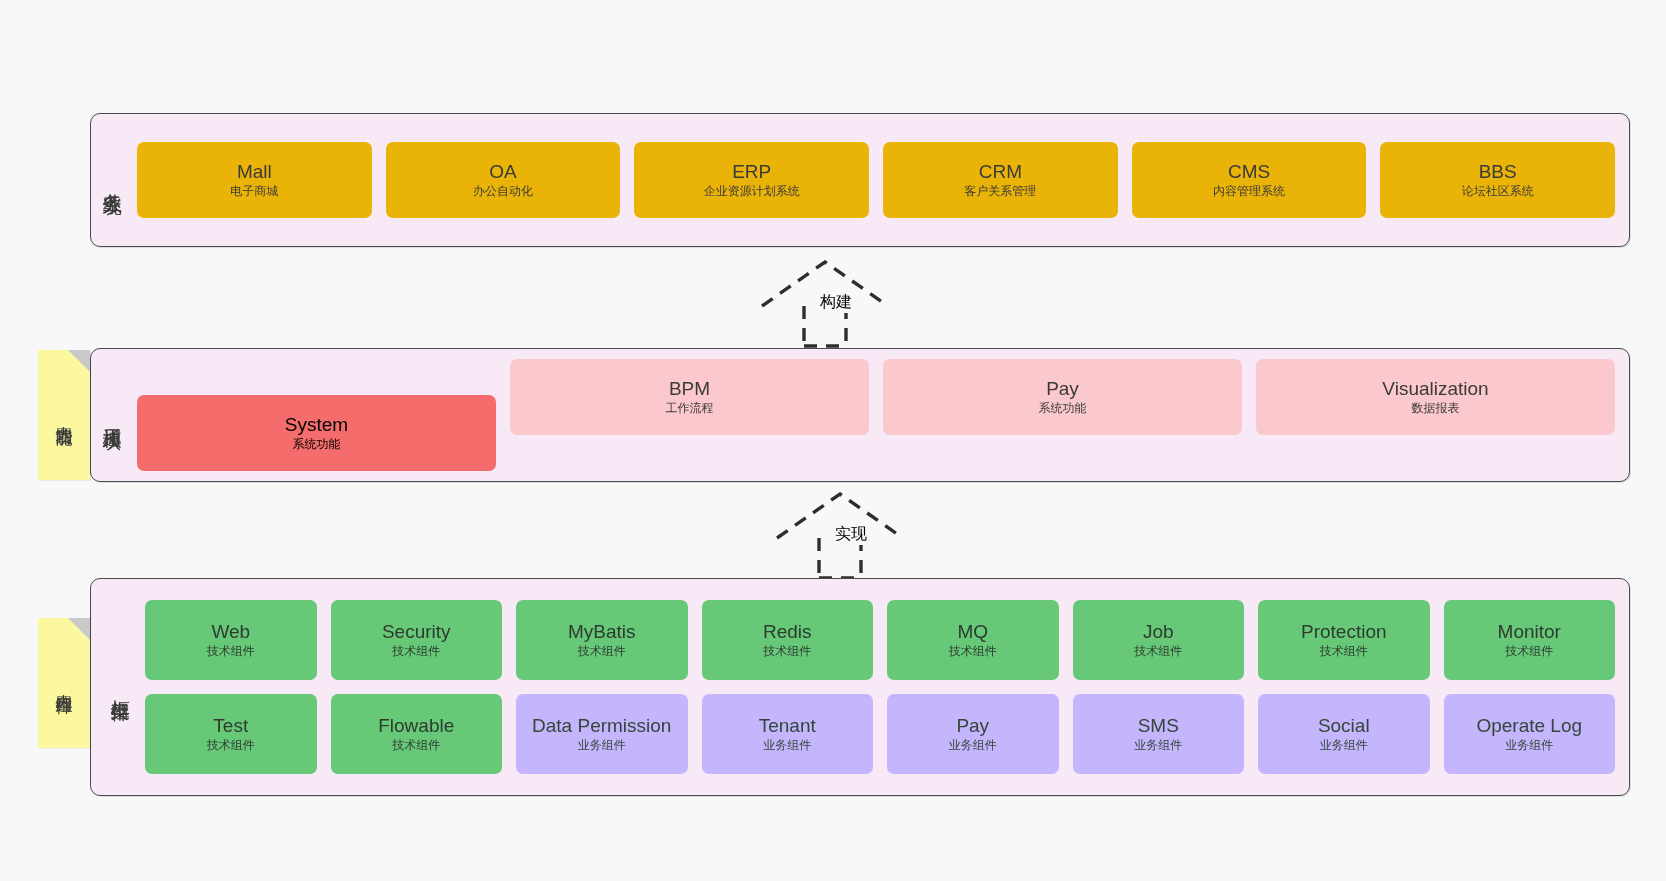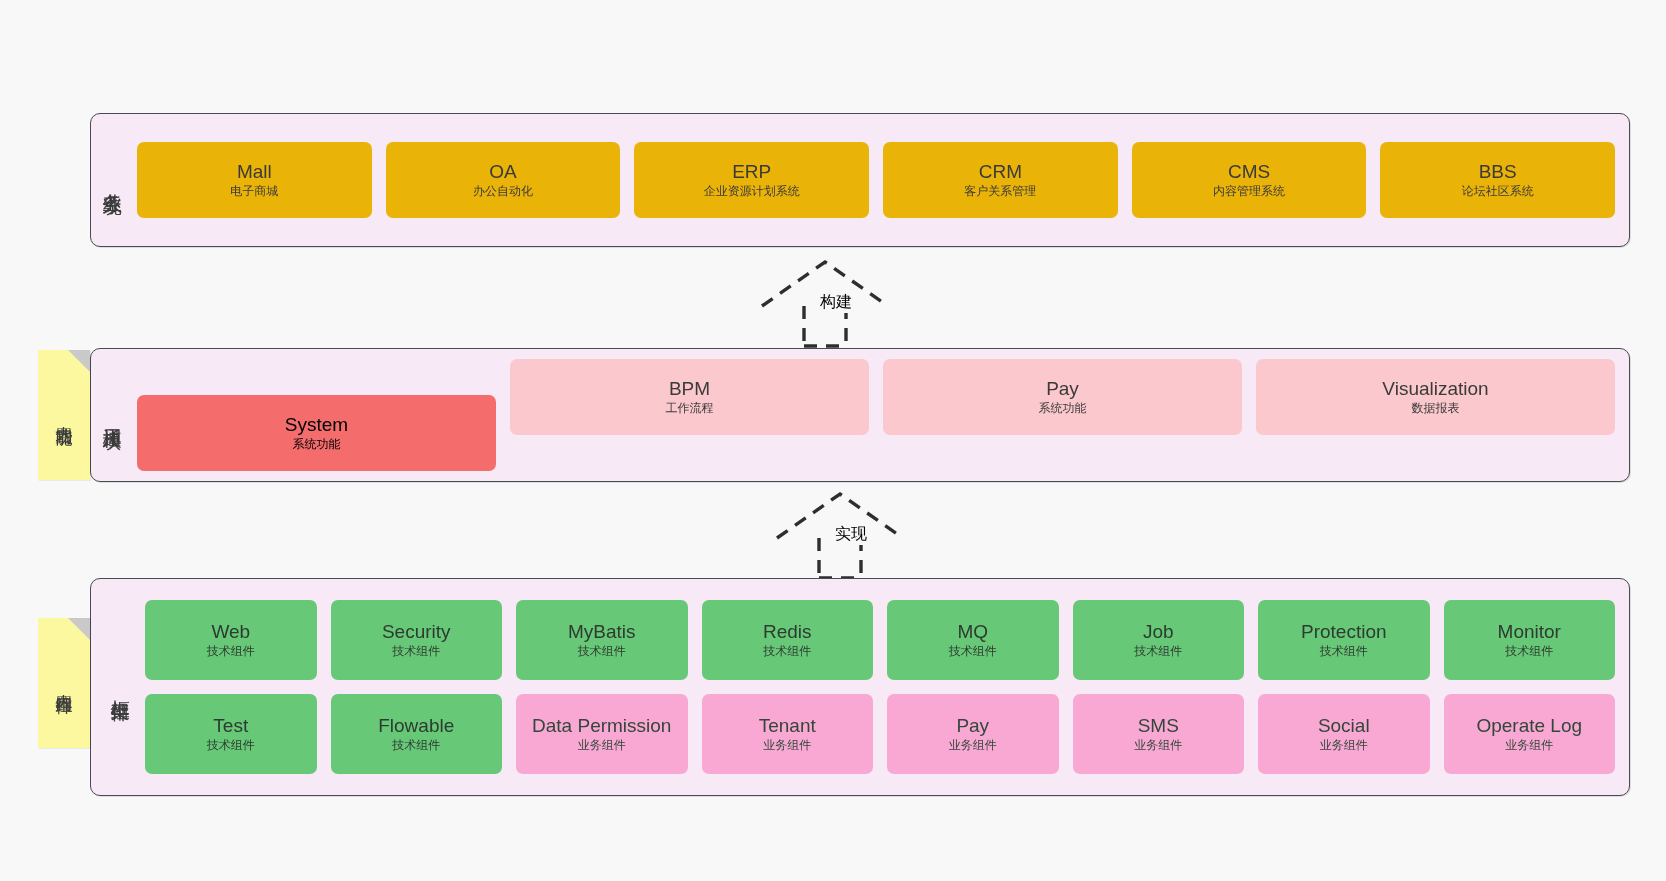--- a/index.html
+++ b/index.html
@@ -67,21 +67,21 @@
     padding:6px 4px;
     user-select:none;
   }
   .node .en{font-size:19px;}
   .node .cn{font-size:12px;}
 
   .blue {background:#eab308;color:#3a3a3a;}
   .red  {background:#f56c6c;color:#000000;margin-top:36px;}
   .pink {background:#fbc9cd;color:#3a3a3a;}
   .green{background:#67c878;color:#2e3b30;}
-  .lgreen{background:#f9a8d4;color:#33463a;align-items:center;}
+  .lgreen{background:#c4b5fd;color:#33463a;align-items:center;}
 
   
   #layer-business{left:90px;top:113px;width:1540px;height:134px;}
   #layer-business .node{height:76px;}
 
   #layer-common{left:90px;top:348px;width:1540px;height:134px;}
   #layer-common .node{height:76px;}
 
   #layer-framework{left:90px;top:578px;width:1540px;height:218px;padding-left:8px;}
   #layer-framework .node{height:80px;}

